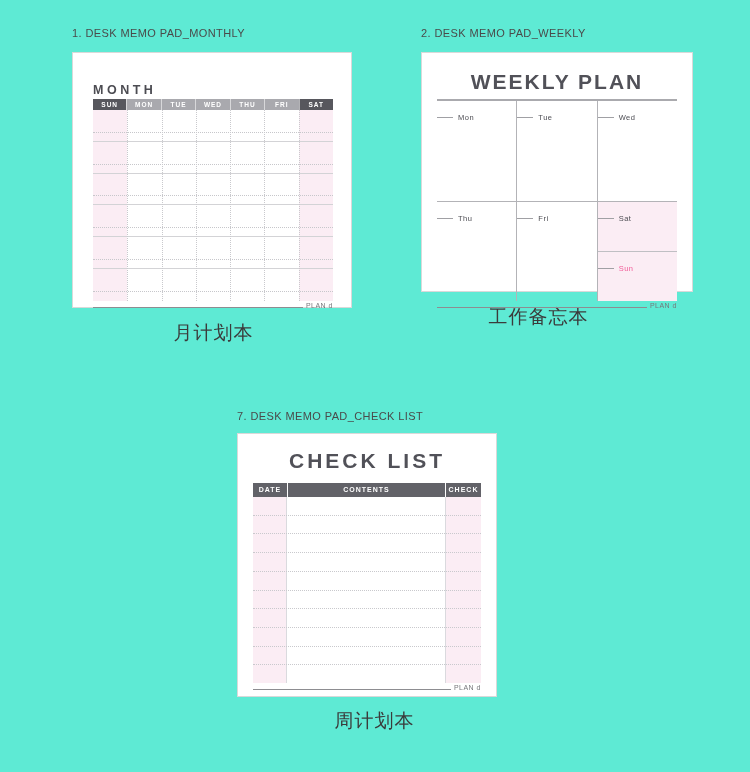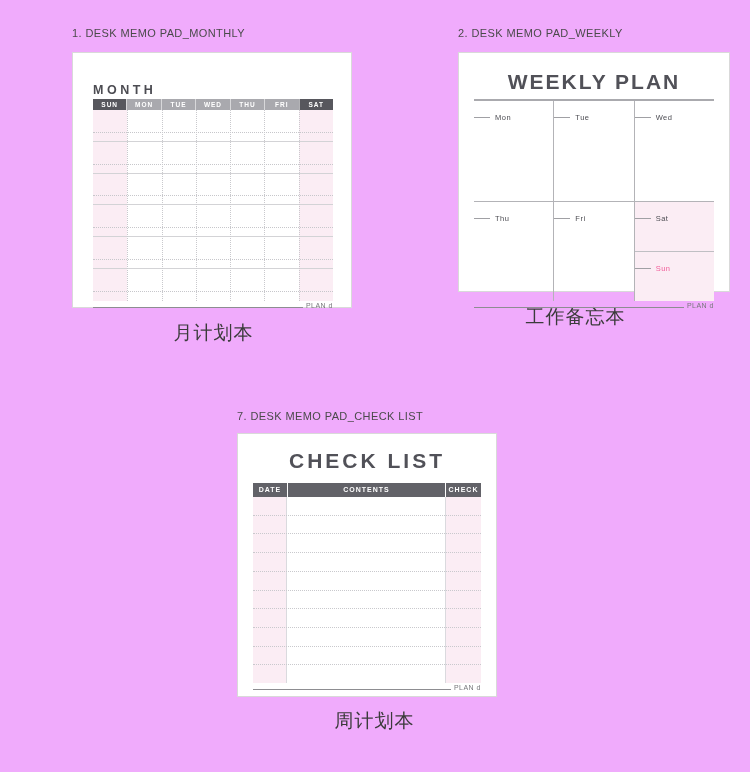--- a/index.html
+++ b/index.html
@@ -1,18 +1,18 @@
 <!DOCTYPE html>
 <html><head>
 <meta charset="utf-8">
 <style>
   * { margin:0; padding:0; box-sizing:border-box; }
   html,body { background:#fff; }
   body { font-family:"Liberation Sans", sans-serif; }
-  .canvas { position:relative; width:750px; height:772px; background:#f0abfc; overflow:hidden; }
+  .canvas { position:relative; width:750px; height:772px; background:#5eead4; overflow:hidden; }
 
   .sec { position:absolute; }
   .sec-label { font-size:11px; line-height:14px; color:#4a4a4a; letter-spacing:0.4px; }
   .pad { position:relative; background:#fff; border:1px solid #d9d9d9; margin-top:12px; }
   .caption { text-align:center; margin-top:14px; font-size:19px; line-height:22px; color:#3b3b3b; letter-spacing:1px; }
 
   
   .baseline { position:absolute; height:8px; display:flex; align-items:flex-end; }
   .baseline .bl { flex:1; height:1px; background:#8d8d91; margin-bottom:1px; }
   .brand { font-size:7px; line-height:7px; color:#77777b; margin-left:3px; letter-spacing:0.5px; white-space:nowrap; }
@@ -129,21 +129,21 @@
 
       <div class="baseline" style="left:20px; right:18px; top:248px;">
         <i class="bl"></i>
         <span class="brand">PLAN d</span>
       </div>
     </div>
 
     <div class="caption">月计划本</div>
   </section>
 
-  <section class="sec" style="left:418px; top:26px; width:275px;padding-left:40px;">
+  <section class="sec" style="left:381px; top:26px; width:275px;padding-left:40px;">
     <div class="sec-label">2. DESK MEMO PAD_WEEKLY</div>
 
     <div class="pad pad-w">
       <div class="w-title">WEEKLY PLAN</div>
 
       <div class="w-grid">
         <div class="w-row top">
           <div class="w-cell">
             <div class="w-lab">
                 <i class="w-tick"></i>

